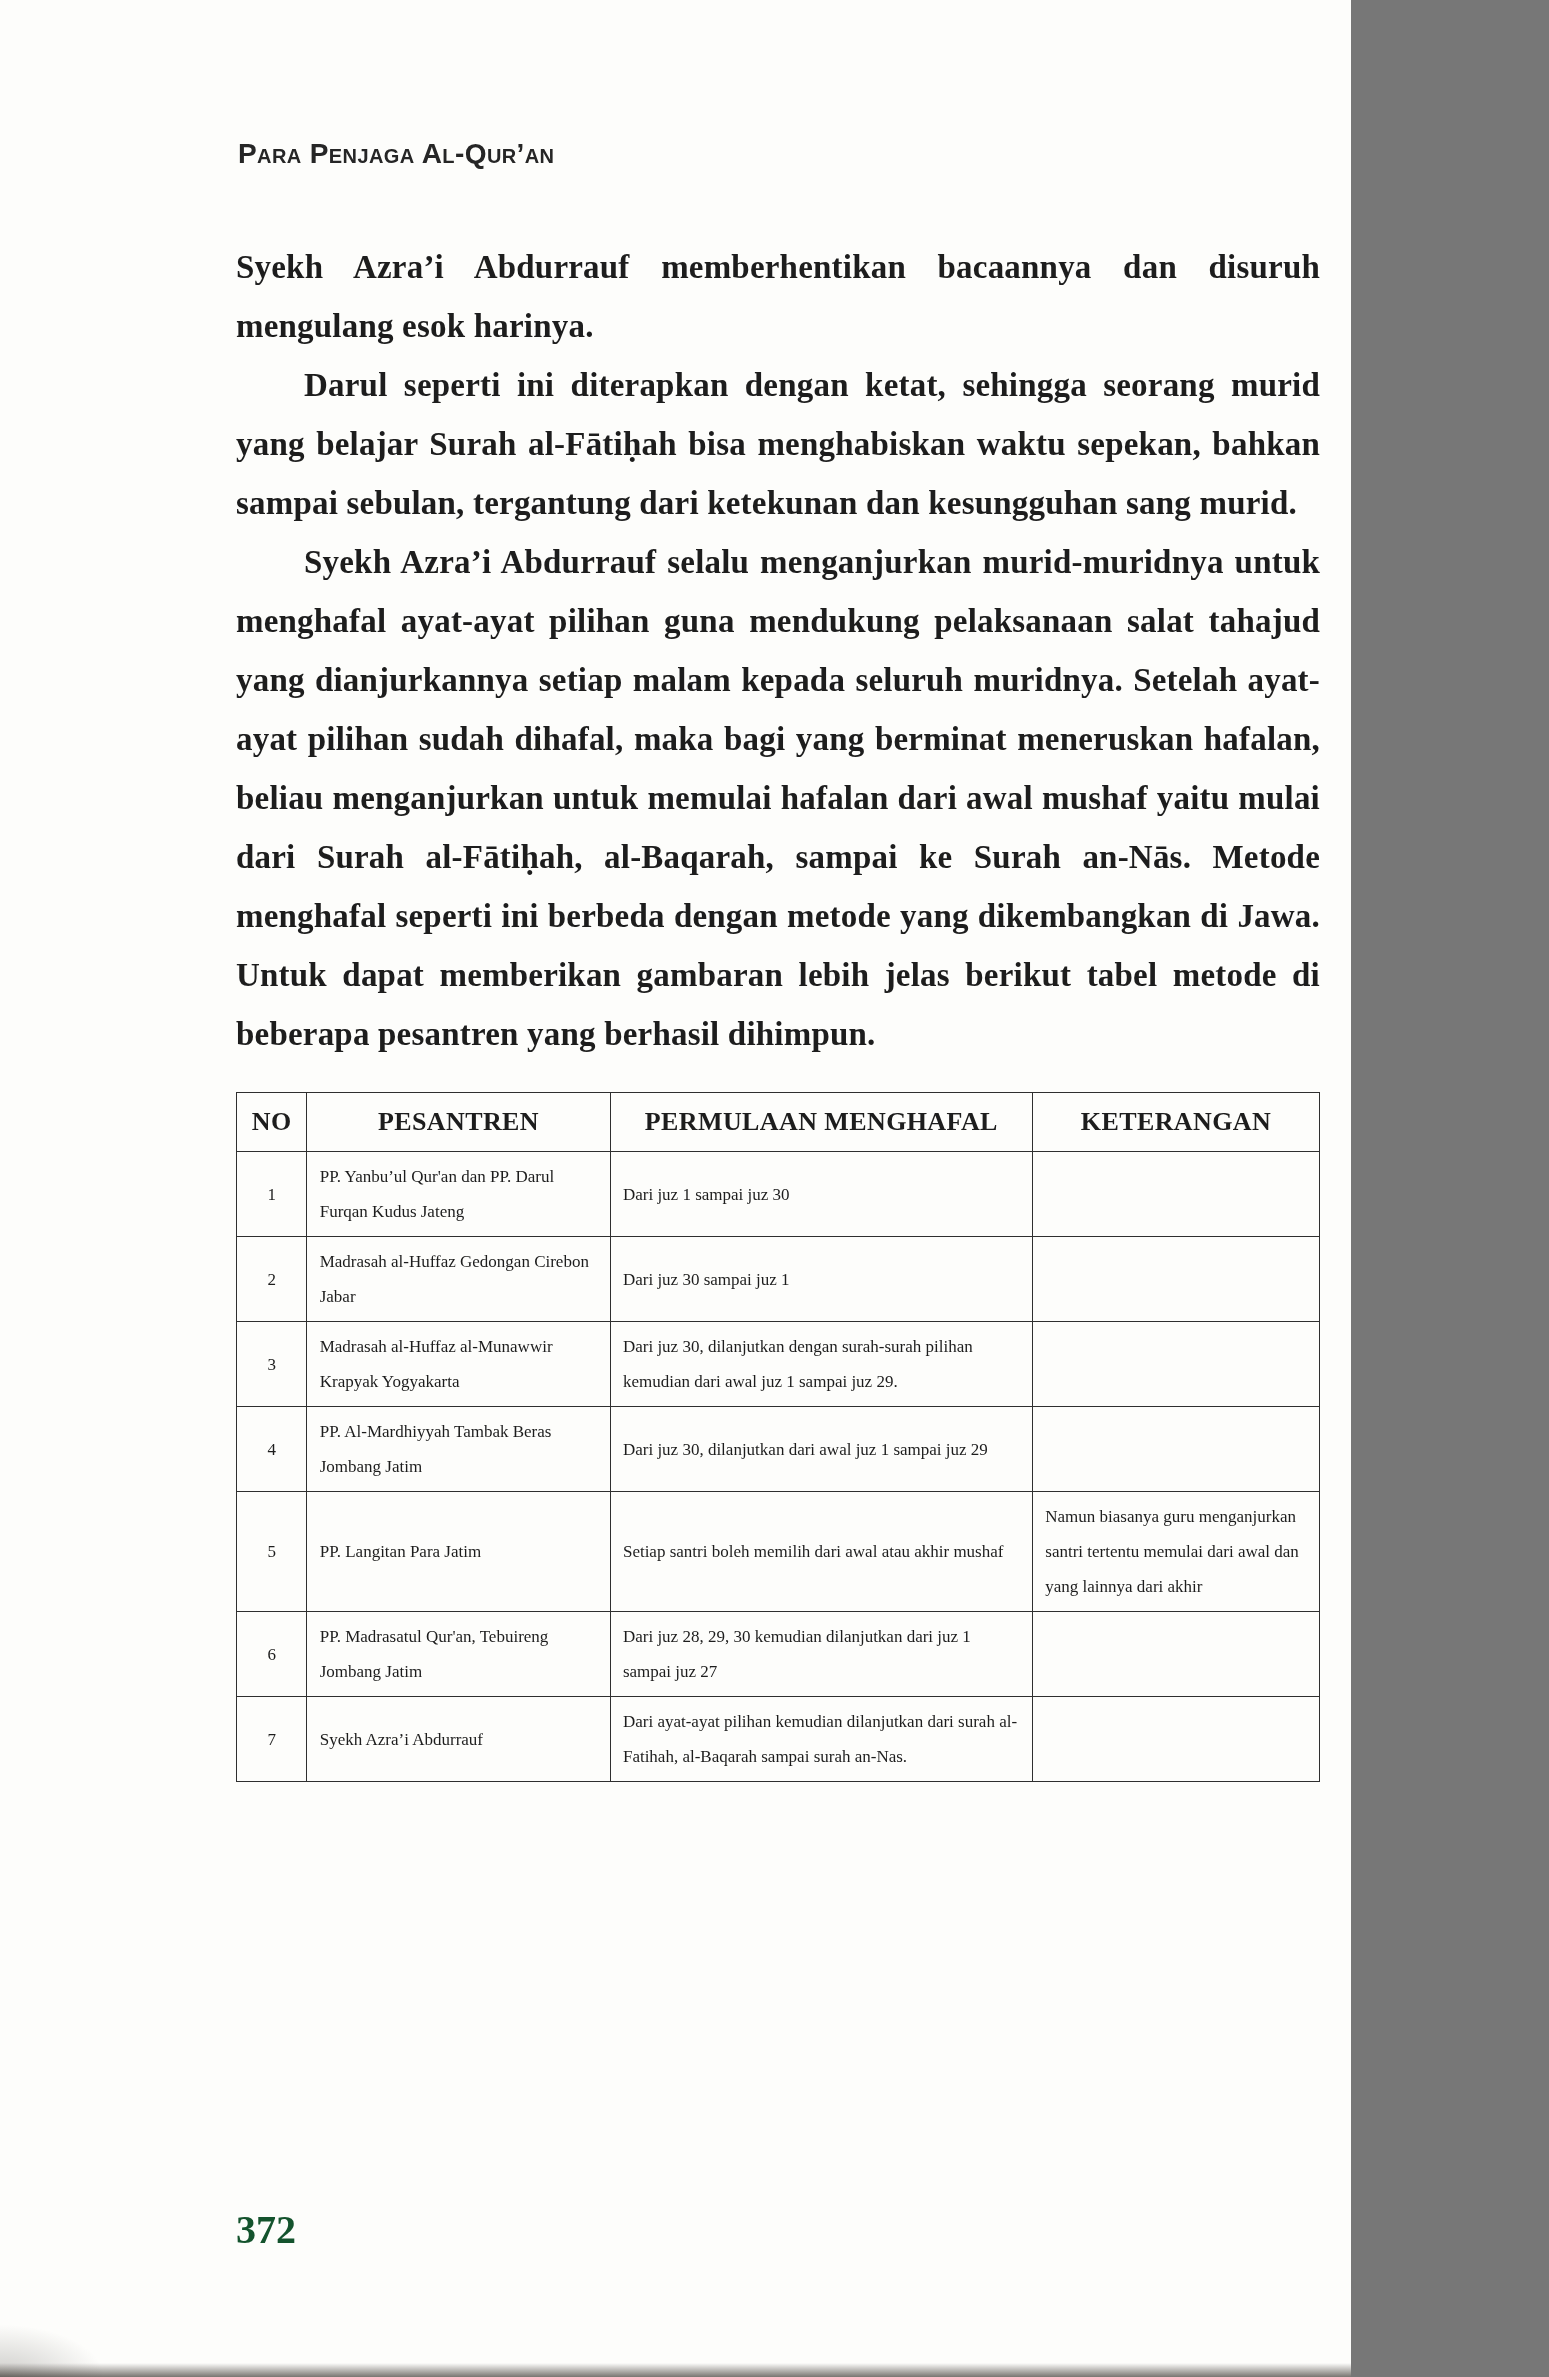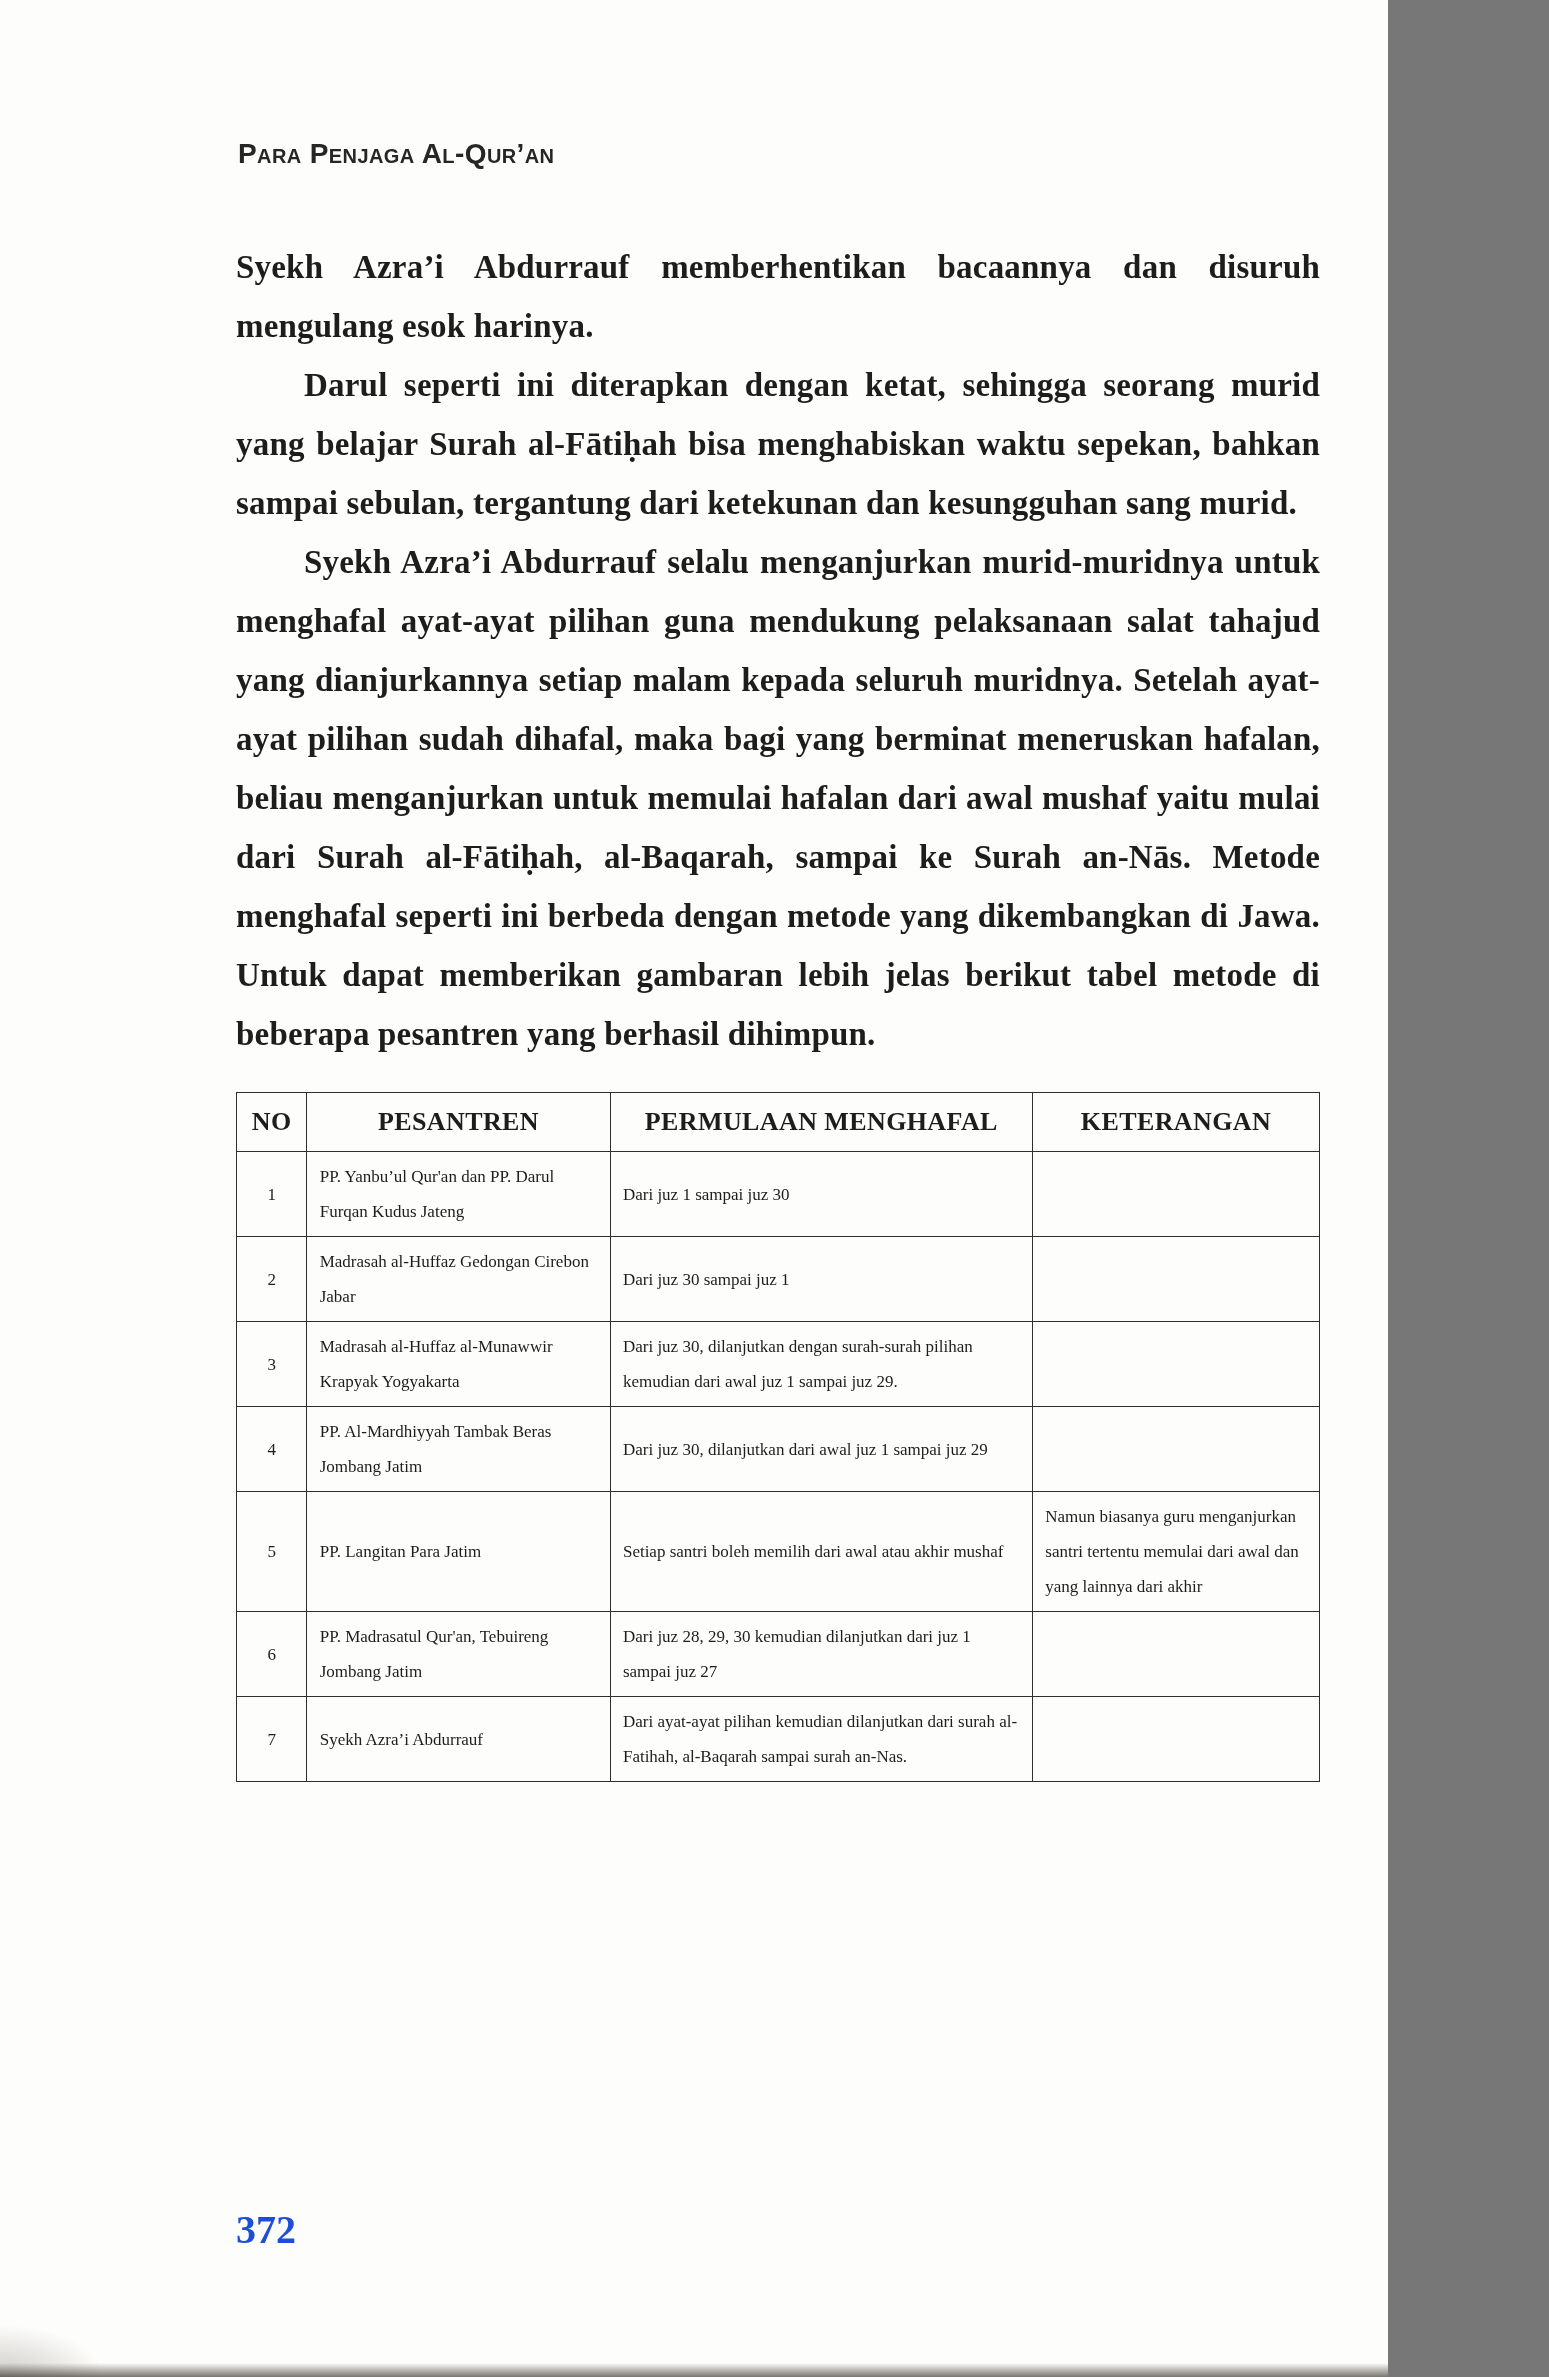--- a/index.html
+++ b/index.html
@@ -4,21 +4,20 @@
 <style>
   html, body { margin: 0; padding: 0; background: #777; }
   .page {
     position: relative;
     width: 1351px;
     height: 2377px;
     background: #fdfdfb;
     overflow: hidden;
     font-family: "Liberation Serif", "DejaVu Serif", serif;
     color: #1d1d1d;
-    padding-left: 37px;
   }
   .running-head {
     position: absolute;
     left: 238px;
     top: 138px;
     font-family: "Liberation Sans", sans-serif;
     font-variant: small-caps;
     font-weight: bold;
     font-size: 28px;
     letter-spacing: 0.4px;
@@ -69,21 +68,21 @@
   .col-w-pesantren { width: 28%; }
   .col-w-permulaan { width: 39%; }
   .col-w-keterangan{ width: 26.5%; }
 
   .page-number {
     position: absolute;
     left: 236px;
     top: 2206px;
     font-size: 40px;
     font-weight: 600;
-    color: #1d4ed8;
+    color: #14532d;
   }
   .scan-edge-bottom {
     position: absolute;
     left: 0; right: 0; bottom: 0;
     height: 14px;
     background: linear-gradient(to bottom, rgba(50,45,40,0) 0%, rgba(50,45,40,0.65) 100%);
     pointer-events: none;
   }
   .scan-corner-shade {
     position: absolute;

